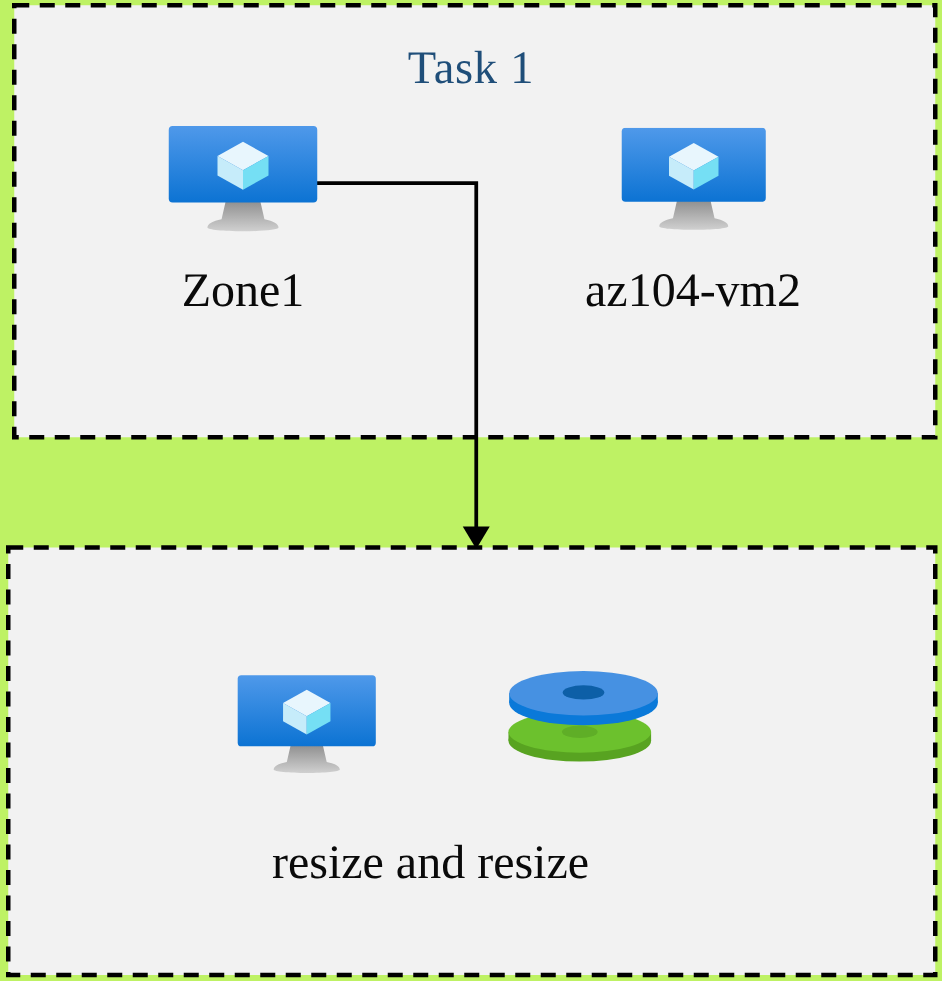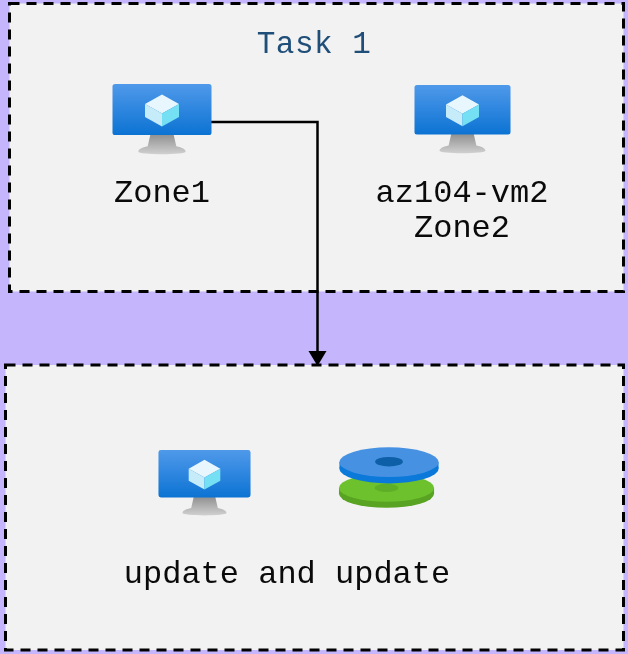--- a/index.html
+++ b/index.html
@@ -1,21 +1,21 @@
 <!DOCTYPE html>
 <html><head>
 <meta charset="utf-8">
 <style>
   html, body { margin: 0; padding: 0; background: #ffffff; }
   .canvas {
     position: relative;
     width: 628px;
     height: 654px;
-    background: #c4b5fd;
-    font-family: Liberation Mono, monospace;
+    background: #bef264;
+    font-family: Liberation Serif, serif;
     overflow: hidden;
   }
   .layer {
     position: absolute;
     left: 0; top: 0;
     width: 628px; height: 654px;
   }
   .abs { position: absolute; }
   .task-title {
     left: 0; top: 0;
@@ -94,27 +94,26 @@
   </svg>
   <div class="abs vm-label" style="left:52px; top:176px;">
     <div>Zone1</div>
   </div>
 
   <svg class="abs icon" style="left:414px; top:85px;" width="97" height="72">
     <use href="#vm-icon"></use>
   </svg>
   <div class="abs vm-label" style="left:352px; top:176px;">
     <div>az104-vm2</div>
-    <div>Zone2</div>
   </div>
 
 
   <svg class="abs icon" style="left:158px; top:450px;" width="93" height="69">
     <use href="#vm-icon"></use>
   </svg>
 
   <svg class="abs icon" style="left:337px; top:447px;" width="104" height="63">
     <use href="#disks-icon"></use>
   </svg>
 
-  <div class="abs caption" style="left:97px; top:556px;">update and update</div>
+  <div class="abs caption" style="left:97px; top:556px;">resize and resize</div>
 
 </div>
 
 </body></html>

